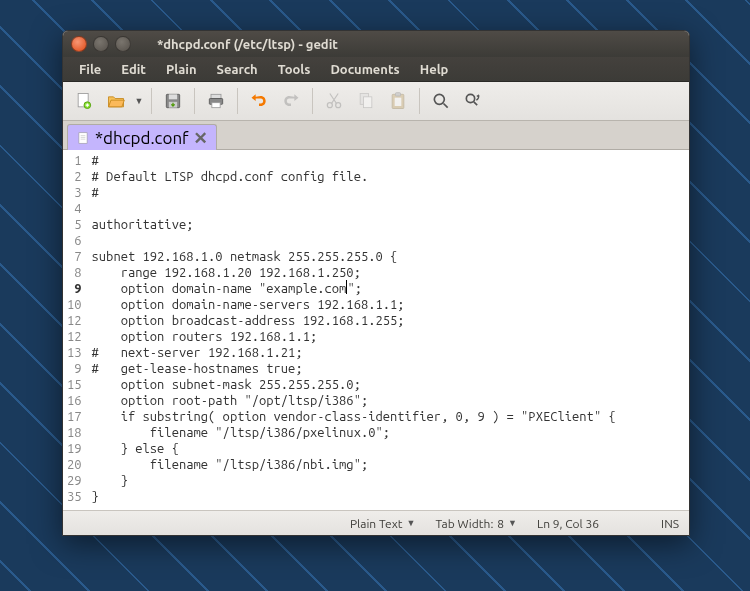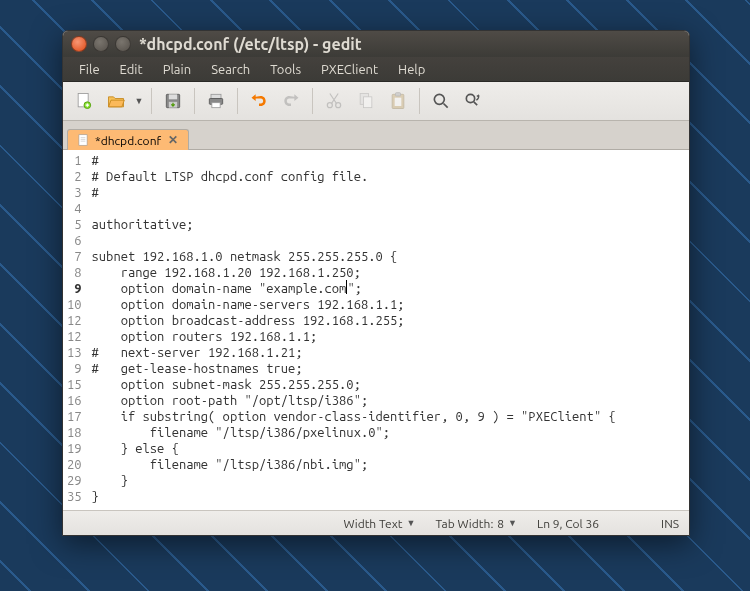--- a/index.html
+++ b/index.html
@@ -38,30 +38,31 @@
   .wbtn {
     width: 14px; height: 14px; border-radius: 50%;
     display: inline-block;
     border: 1px solid rgba(0,0,0,0.4);
   }
   .wbtn.close { background: radial-gradient(circle at 40% 35%, #f79674, #df4a16); }
   .wbtn.min, .wbtn.max { background: radial-gradient(circle at 40% 35%, #7a756e, #55504a); }
   .titlebar .title {
     color: #dfdbd2;
     font-weight: bold;
-    font-size: 16px;
-    margin-left: 2px;
+    font-size: 13px;
+    margin-left: 20px;
   }
   .menubar {
     height: 24px;
     background: linear-gradient(#44413d, #3c3b37);
     display: flex;
     align-items: center;
     padding: 0 6px;
     border-bottom: 1px solid #2a2926;
+    font-weight: bold;
   }
   .menubar span {
     color: #dfdbd2;
     padding: 3px 10px;
     font-size: 13px;
     cursor: default;
   }
   .toolbar {
     height: 38px;
     background: linear-gradient(#efedea, #e4e2df);
@@ -85,29 +86,29 @@
   }
   .tabbar {
     height: 28px;
     background: #d6d2cc;
     display:flex;
     align-items:flex-end;
     padding: 0 4px;
     border-bottom:1px solid #b0aca5;
   }
   .tab {
-    background:#fdba74;
+    background:#c4b5fd;
     border:1px solid #b0aca5;
     border-bottom:none;
     border-radius:3px 3px 0 0;
     padding:3px 8px;
     display:flex;
     align-items:center;
     gap:5px;
-    font-size:12px;
+    font-size:17px;
     position:relative;
     top:1px;
   }
   .tab .doc-icon { width:14px; height:14px; }
   .tab .close-x {
     width:14px; height:14px; color:#666; font-weight:bold;
     display:flex;align-items:center;justify-content:center;
   }
   .editor {
     background:#fff;
@@ -166,21 +167,21 @@
     <span class="wbtn max"></span>
     <span class="title">*dhcpd.conf (/etc/ltsp) - gedit</span>
   </div>
 
   <div class="menubar">
     <span>File</span>
     <span>Edit</span>
     <span>Plain</span>
     <span>Search</span>
     <span>Tools</span>
-    <span>PXEClient</span>
+    <span>Documents</span>
     <span>Help</span>
   </div>
 
   <div class="toolbar">
     <div class="tbtn">
       <svg viewBox="0 0 24 24">
           <rect x="5" y="3" width="12" height="16" fill="#fff" stroke="#999"></rect>
           <circle cx="16" cy="17" r="4" fill="#8ae234" stroke="#4e9a06"></circle>
           <path d="M16 15v4M14 17h4" stroke="#fff" stroke-width="1.5"></path>
         </svg>
@@ -293,21 +294,21 @@
         <div class="ln">20</div>
         <div class="ln">29</div>
         <div class="ln">35</div>
       </div>
     <div class="code" id="code"><div class="line">#</div><div class="line"># Default LTSP dhcpd.conf config file.</div><div class="line">#</div><div class="line"></div><div class="line">authoritative;</div><div class="line"></div><div class="line">subnet 192.168.1.0 netmask 255.255.255.0 {</div><div class="line">    range 192.168.1.20 192.168.1.250;</div><div class="line">    option domain-name "example.com<span class="cursor"></span>";</div><div class="line">    option domain-name-servers 192.168.1.1;</div><div class="line">    option broadcast-address 192.168.1.255;</div><div class="line">    option routers 192.168.1.1;</div><div class="line">#   next-server 192.168.1.21;</div><div class="line">#   get-lease-hostnames true;</div><div class="line">    option subnet-mask 255.255.255.0;</div><div class="line">    option root-path "/opt/ltsp/i386";</div><div class="line">    if substring( option vendor-class-identifier, 0, 9 ) = "PXEClient" {</div><div class="line">        filename "/ltsp/i386/pxelinux.0";</div><div class="line">    } else {</div><div class="line">        filename "/ltsp/i386/nbi.img";</div><div class="line">    }</div><div class="line">}</div></div>
   </div>
 
   <div class="statusbar">
     <div class="spacer"></div>
     <div class="cell">
-      <span>Width Text</span>
+      <span>Plain Text</span>
       <span class="arrow">▼</span>
     </div>
     <div class="cell">
       <span>Tab Width:</span>
       <span>8</span>
       <span class="arrow">▼</span>
     </div>
     <div class="cell">
       <span>Ln 9, Col 36</span>
     </div>

